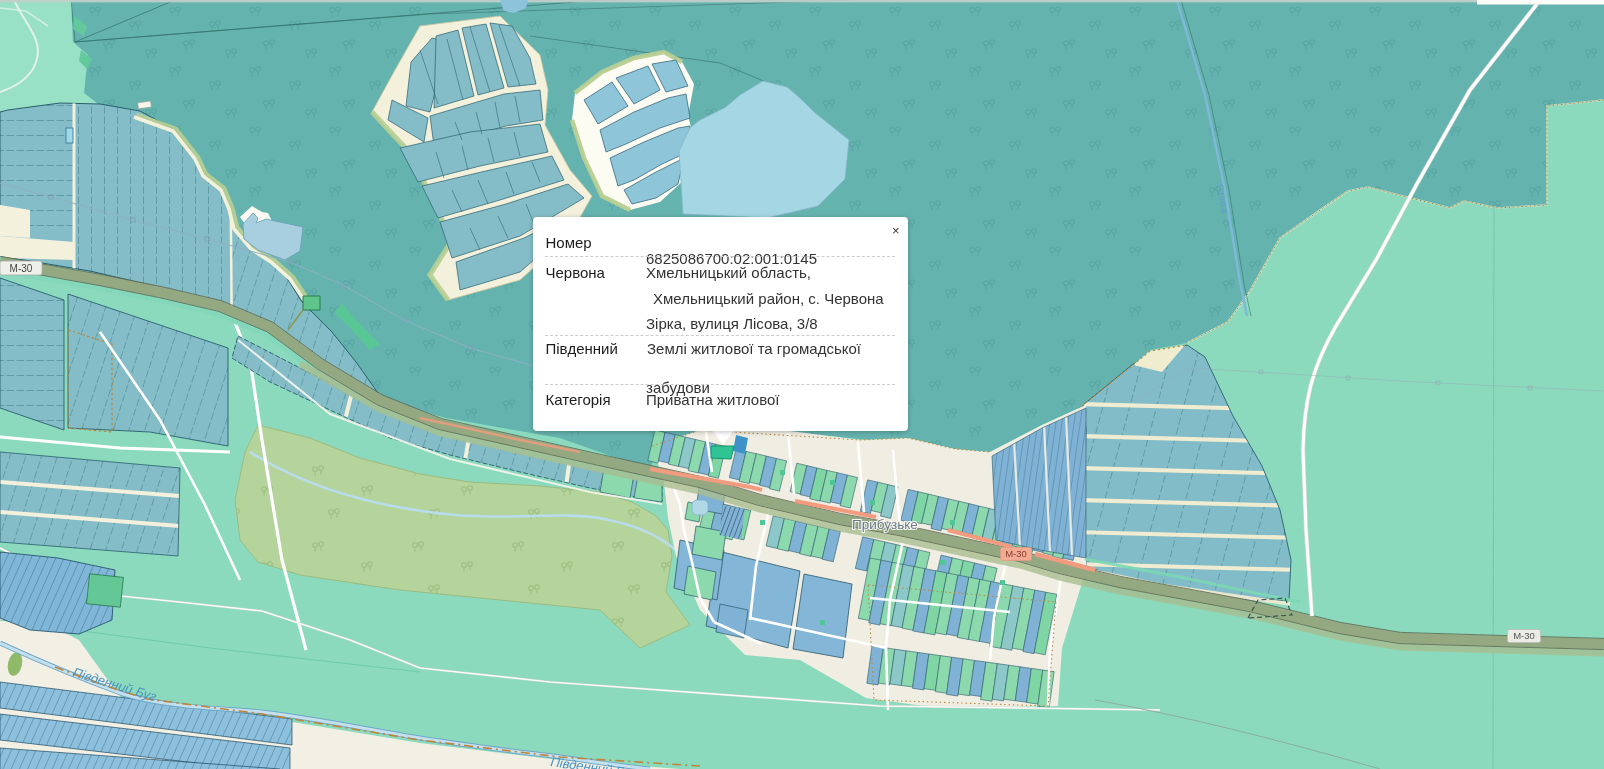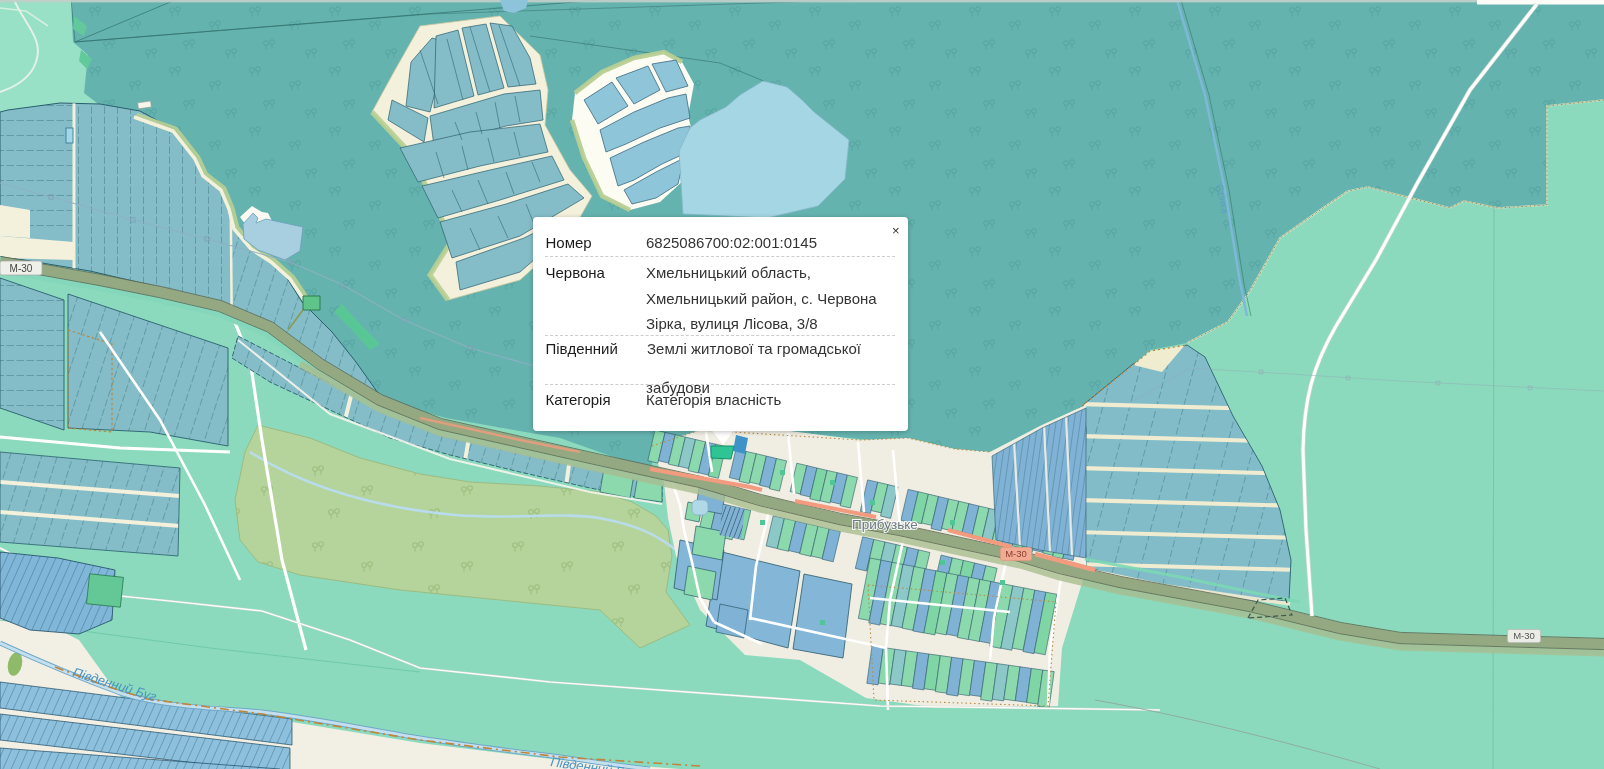--- a/index.html
+++ b/index.html
@@ -575,27 +575,27 @@
 <g>
         <rect x="1507.5" y="629.5" width="33" height="13" rx="2" fill="#ecece6" stroke="#bbb" stroke-width="0.8"></rect>
         <text x="1524" y="639.42" font-size="9.5" fill="#555" text-anchor="middle">М-30</text>
       </g>
 <text x="852" y="529" font-size="13.5" fill="#68747e" style="paint-order:stroke;stroke:#ffffff;stroke-width:2px" opacity="0.9">Прибузьке</text>
 <path d="M 711,446 L 734,446 L 731,459 L 711,458 Z" fill="#2ec494" stroke="#15946c" stroke-width="1"></path>
 </svg>
 <div id="tail"></div>
 <div id="popup">
   <div class="lb" style="left:12.5px;top:18px">Номер</div>
-  <div class="vl" style="left:113px;top:18px">6825086700:02:001:0145</div>
+  <div class="vl" style="left:113px;top:34px">6825086700:02:001:0145</div>
   <div class="sep" style="top:38.5px"></div>
   <div class="lb" style="left:12.5px;top:48px">Червона</div>
   <div class="vl" style="left:113px;top:48px">Хмельницький область,</div>
-  <div class="vl" style="left:113px;top:73.5px">Хмельницький район, с. Червона</div>
+  <div class="vl" style="left:120px;top:73.5px">Хмельницький район, с. Червона</div>
   <div class="vl" style="left:113px;top:99px">Зірка, вулиця Лісова, 3/8</div>
   <div class="sep" style="top:118px"></div>
   <div class="lb" style="left:12.5px;top:124px">Південний</div>
   <div class="vl" style="left:114px;top:124px">Землі житлової та громадської</div>
   <div class="vl" style="left:113px;top:163px">забудови</div>
   <div class="sep" style="top:167px"></div>
   <div class="lb" style="left:12.5px;top:175px">Категорія</div>
-  <div class="vl" style="left:113px;top:175px">Категорія власність</div>
+  <div class="vl" style="left:113px;top:175px">Приватна житлової</div>
   <div id="closex">×</div>
 </div>
 </div>
 </body></html>

